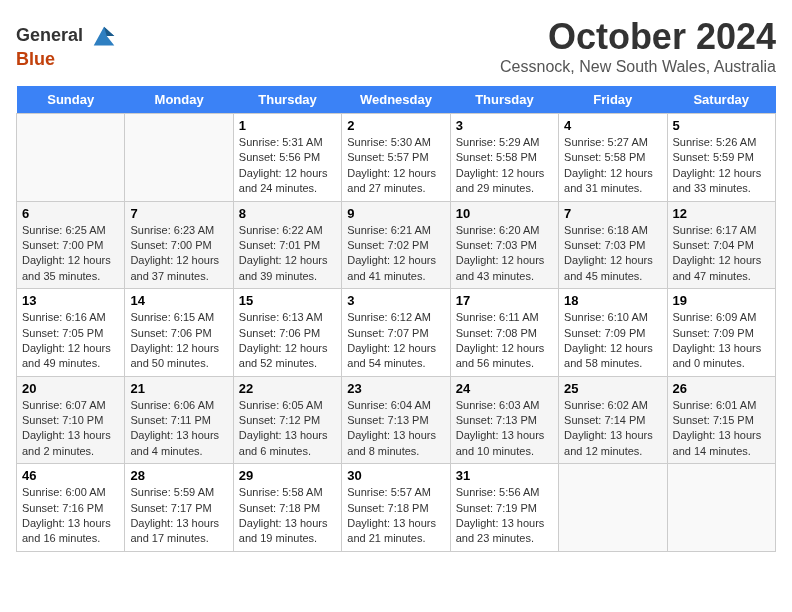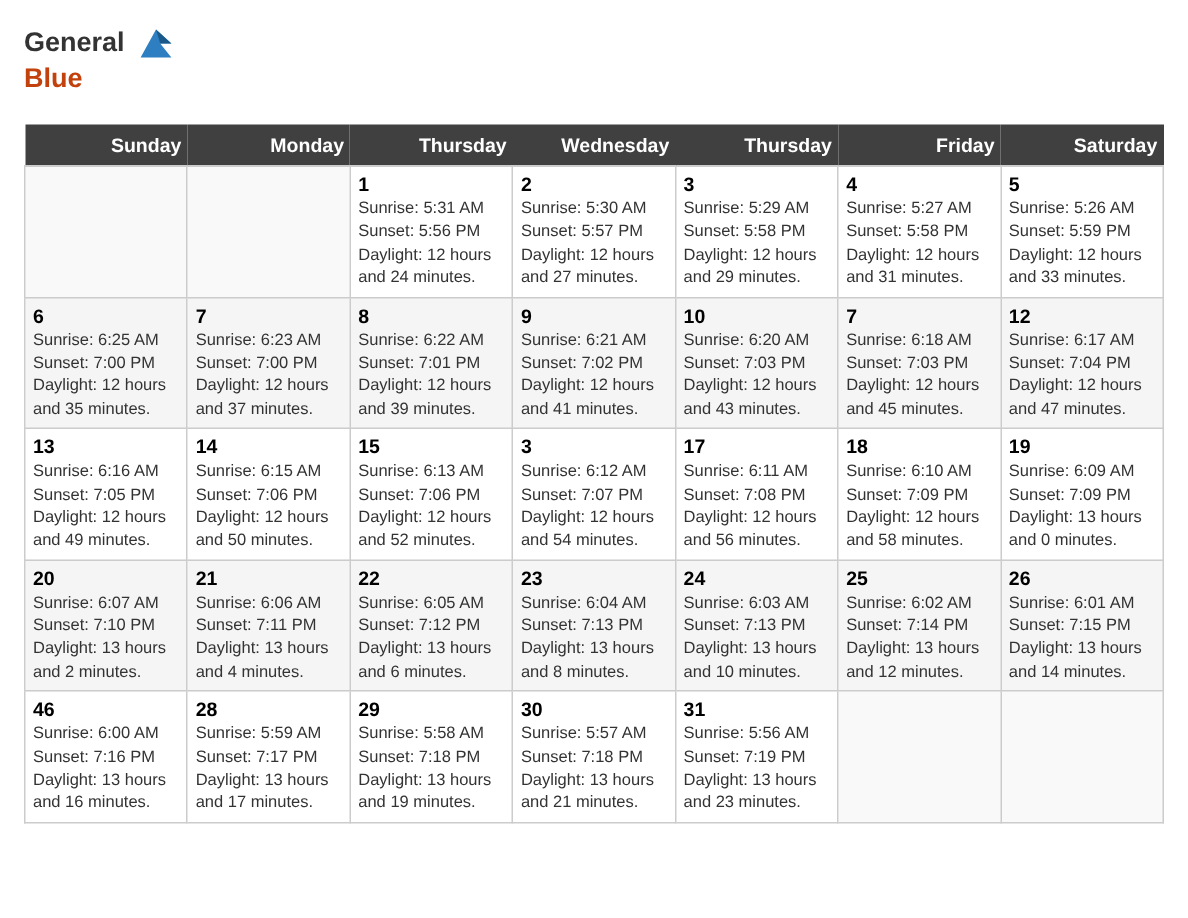--- a/index.html
+++ b/index.html
@@ -7,21 +7,21 @@
       font-family: Arial, sans-serif;
       background: #fff;
       width: 792px;
       min-height: 612px;
       padding: 16px;
     }
     .header {
       display: flex;
       justify-content: space-between;
       align-items: center;
-      margin-bottom: 20px;
+      margin-bottom: 10px;
     }
     .logo {
       display: flex;
       align-items: center;
     }
     .logo-icon {
       width: 28px;
       height: 28px;
       margin-left: 2px;
     }
@@ -37,24 +37,24 @@
       font-size: 16px;
       font-weight: normal;
       color: #555;
     }
     table {
       width: 100%;
       border-collapse: collapse;
       font-size: 11px;
     }
     thead tr th {
-      background-color: #404040;
+      background-color: #3b82f6;
       color: #fff;
       padding: 6px 4px;
-      text-align: right;
+      text-align: center;
       font-size: 13px;
       font-weight: bold;
     }
     tbody tr td {
       border: 1px solid #ccc;
       padding: 4px 5px;
       vertical-align: top;
       min-height: 70px;
       width: 14.28%;
       background: #fff;
@@ -87,20 +87,24 @@
           <span style="font-size:18px; font-weight:bold; color:#333;">General</span>
           <svg class="logo-icon" viewBox="0 0 30 30" style="display:inline-block; vertical-align:middle; margin-left:2px;">
             <polygon points="4,24 15,4 26,14 18,14 26,24" fill="#2e7fc1"></polygon>
             <polygon points="15,4 26,14 18,14" fill="#1a5a8a"></polygon>
           </svg>
         </div>
       </div>
       <div style="font-size:18px; font-weight:bold; color:#c2410c; margin-top:-2px;">Blue</div>
     </div>
   </div>
+  <div class="title-block">
+    <h1>October 2024</h1>
+    <h2>Cessnock, New South Wales, Australia</h2>
+  </div>
 </div>
 
 <table>
   <thead>
     <tr>
     <th>Sunday</th>
         <th>Monday</th>
         <th>Thursday</th>
         <th>Wednesday</th>
         <th>Thursday</th>

